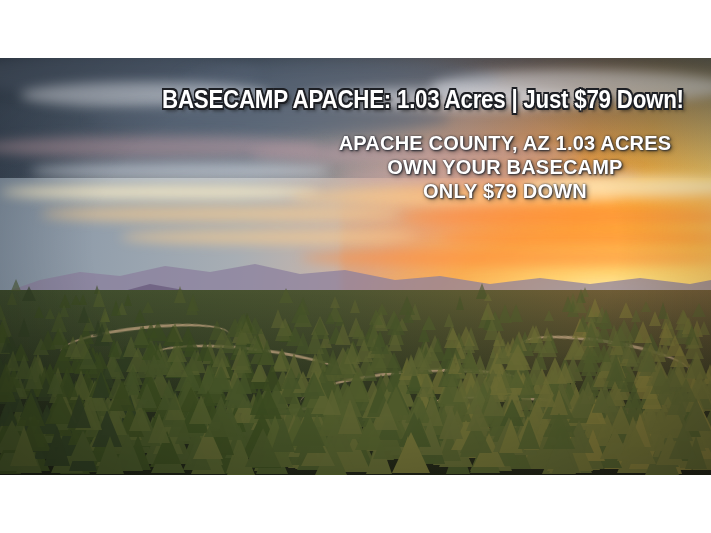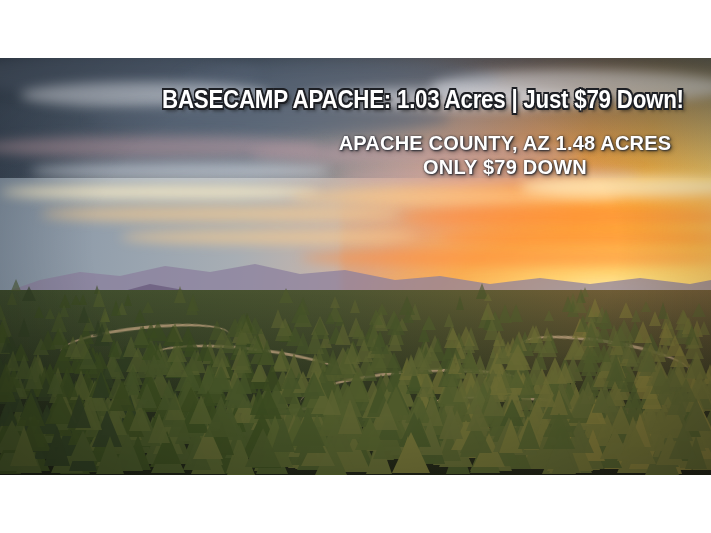--- a/index.html
+++ b/index.html
@@ -1302,17 +1302,18 @@
       </div>
 
     <div class="vignette"></div>
 
   </div>
 
 
   <div class="headline">BASECAMP APACHE: 1.03 Acres | Just $79 Down!</div>
 
   <div class="subblock">
-    <div class="subline">APACHE COUNTY, AZ 1.48 ACRES</div>
+    <div class="subline">APACHE COUNTY, AZ 1.03 ACRES</div>
+    <div class="subline">OWN YOUR BASECAMP</div>
     <div class="subline">ONLY $79 DOWN</div>
   </div>
 
 </div>
 
 </body></html>

